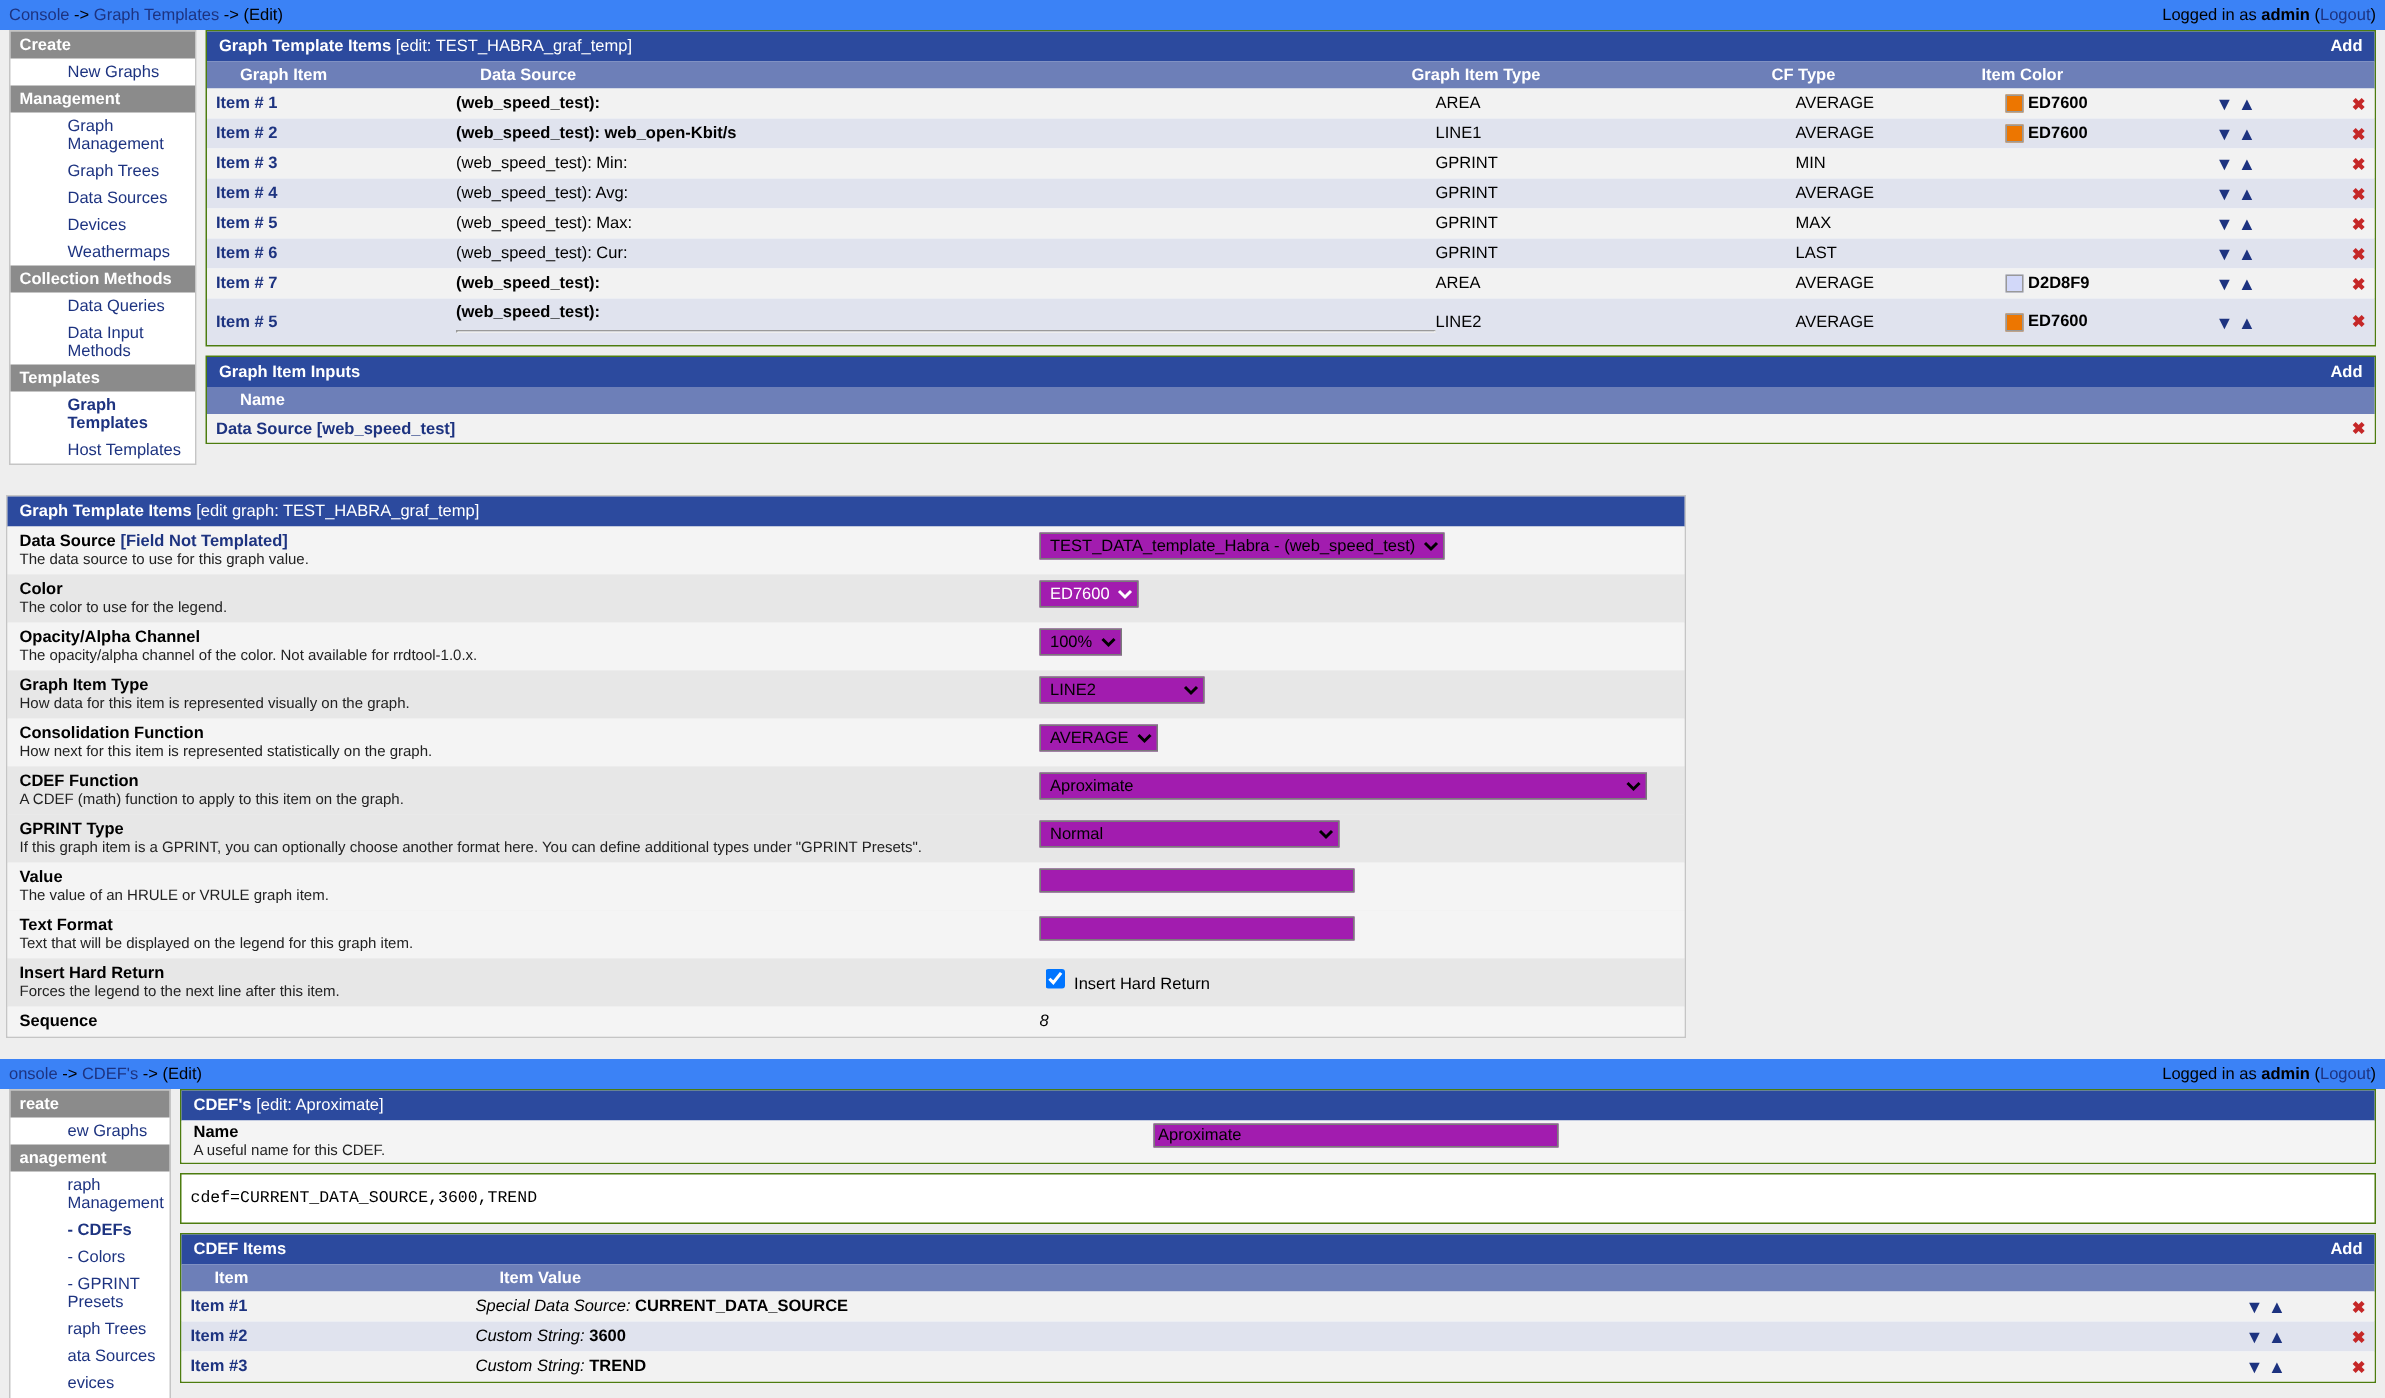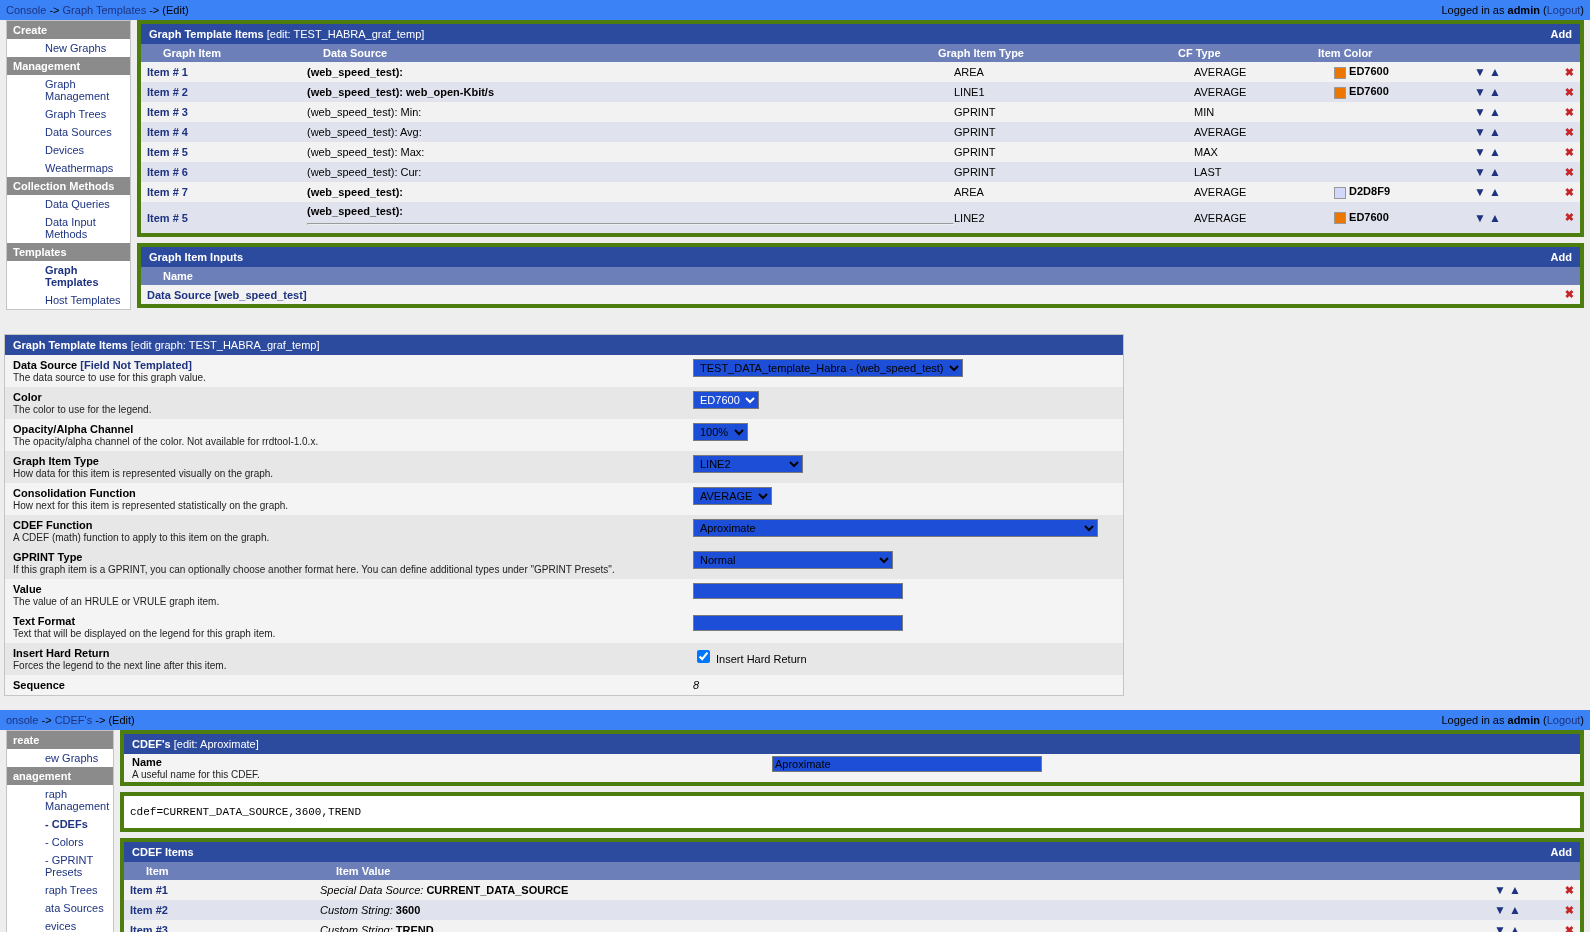--- a/index.html
+++ b/index.html
@@ -39,21 +39,21 @@
     padding: 3px 6px;
     color: #1d3380;
     cursor: pointer;
     margin-left: 32px;
   }
   .sidebar .item.bold { font-weight: bold; }
 
   .main { flex: 1; }
 
   .panel {
-    border: 4px solid #4d7c0f;
+    border: 1px solid #4d7c0f;
     margin-bottom: 6px;
     background: #fff;
   }
   .panel-hd {
     background: #2c4a9e;
     color: #fff;
     padding: 4px 8px;
     font-weight: bold;
     display: flex;
     justify-content: space-between;
@@ -102,21 +102,21 @@
   .formrow.alt0 { background: #f4f4f4; }
   .formrow.alt1 { background: #e7e7e7; }
   .fl { width: 680px; flex-shrink:0; }
   .fl .lbl { font-weight: bold; }
   .fl .lbl .fnt { color:#1d3380; }
   .fl .desc { font-size: 10px; color: #222; }
   .fr { flex: 1; }
   .fr select, .fr input[type="text"] {
     font-family: inherit;
     font-size: 11px;
-    background: #1d4ed8;
+    background: #a21caf;
     border: 1px solid #7a7a7a;
     padding: 1px 2px;
   }
   .col-swatch { background:#ed7600; color:#fff; border:1px solid #666; padding:1px 3px; }
 
   .mono { font-family: "Courier New", monospace; font-size: 11px; }
 
   .cdef-itemcol { width: 190px; flex-shrink:0; }
   .cdef-valcol { flex:1; }
   .cdef-arr { width: 60px; flex-shrink:0; }

